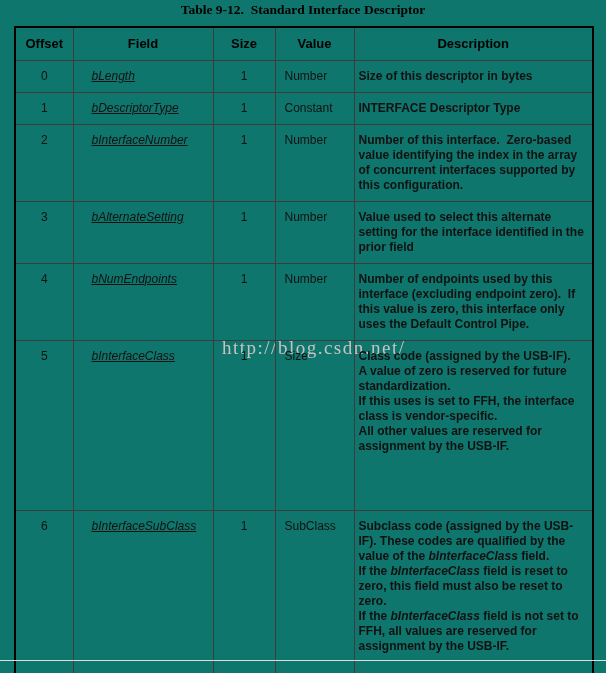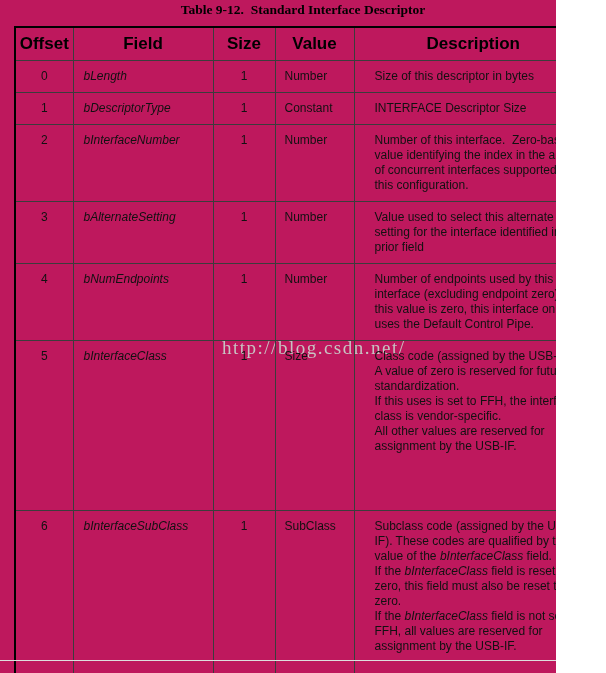--- a/index.html
+++ b/index.html
@@ -3,23 +3,23 @@
 <meta charset="utf-8">
 <style>
   * { box-sizing: border-box; margin: 0; padding: 0; }
   html, body {
     width: 606px; height: 673px;
     background: #ffffff;
     font-family: "Liberation Sans", sans-serif;
   }
   .page {
     position: relative;
-    width: 556px; height: 673px;
+    width: 606px; height: 673px;
     overflow: hidden;
-    background: #be185d;
+    background: #0f766e;
   }
   .caption {
     position: absolute;
     top: 2px; left: 0; width: 606px;
     text-align: center;
     font-family: "Liberation Serif", serif;
     font-weight: bold;
     font-size: 13.5px;
     color: #000000;
     white-space: pre;
@@ -55,29 +55,29 @@
     font-size: 12px;
     line-height: 15px;
     color: #111111;
     background: transparent;
   }
   tbody tr:last-child td { border-bottom: none; }
   th {
     font-weight: bold;
     text-align: center;
     padding: 8px 2px;
-    font-size: 17px;
+    font-size: 13px;
     color: #000000;
   }
   td { padding: 8px 6px 8px 8px; }
   td.c-offset { text-align: center; padding-left: 2px; padding-right: 2px; }
   td.c-size   { text-align: center; padding-left: 2px; padding-right: 2px; }
-  td.c-field  { font-style: italic; padding-left: 10px; }
+  td.c-field  { font-style: italic; padding-left: 18px; text-decoration: underline; }
   td.c-value  { padding-left: 9px; }
-  td.c-desc   { padding-left: 20px; padding-right: 8px; }
+  td.c-desc   { padding-left: 4px; padding-right: 8px; font-weight: bold; }
   .para { white-space: pre-wrap; }
   .para + .para { }
   em { font-style: italic; }
   thead tr { height: 33px; }
   tbody tr:nth-child(1) { height: 32px; }
   tbody tr:nth-child(2) { height: 32px; }
   tbody tr:nth-child(3) { height: 76px; }
   tbody tr:nth-child(4) { height: 48px; }
   tbody tr:nth-child(5) { height: 75px; }
   tbody tr:nth-child(6) { height: 170px; }
@@ -125,21 +125,21 @@
         <td class="c-desc">
             <div class="para">Size of this descriptor in bytes</div>
           </td>
       </tr>
       <tr>
         <td class="c-offset">1</td>
         <td class="c-field">bDescriptorType</td>
         <td class="c-size">1</td>
         <td class="c-value">Constant</td>
         <td class="c-desc">
-            <div class="para">INTERFACE Descriptor Size</div>
+            <div class="para">INTERFACE Descriptor Type</div>
           </td>
       </tr>
       <tr>
         <td class="c-offset">2</td>
         <td class="c-field">bInterfaceNumber</td>
         <td class="c-size">1</td>
         <td class="c-value">Number</td>
         <td class="c-desc">
             <div class="para">Number of this interface.  Zero-based value identifying the index in the array of concurrent interfaces supported by this configuration.</div>
           </td>

